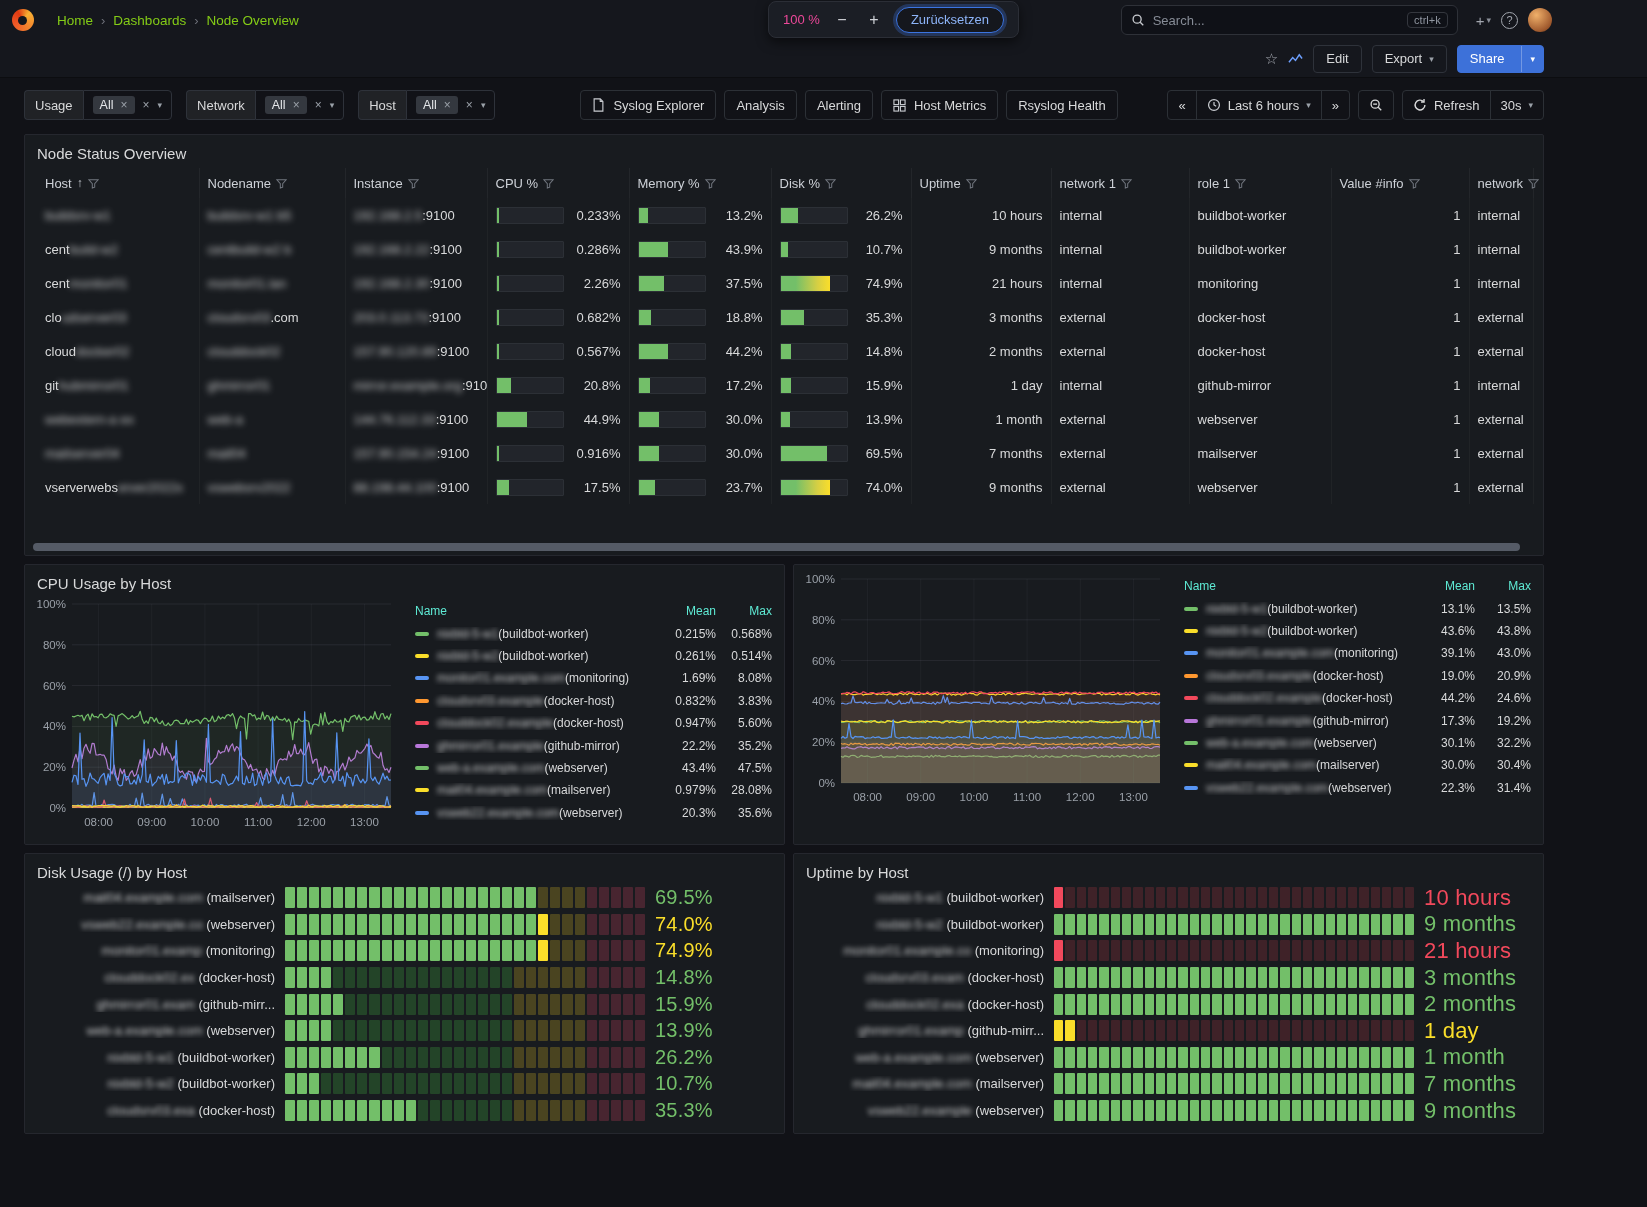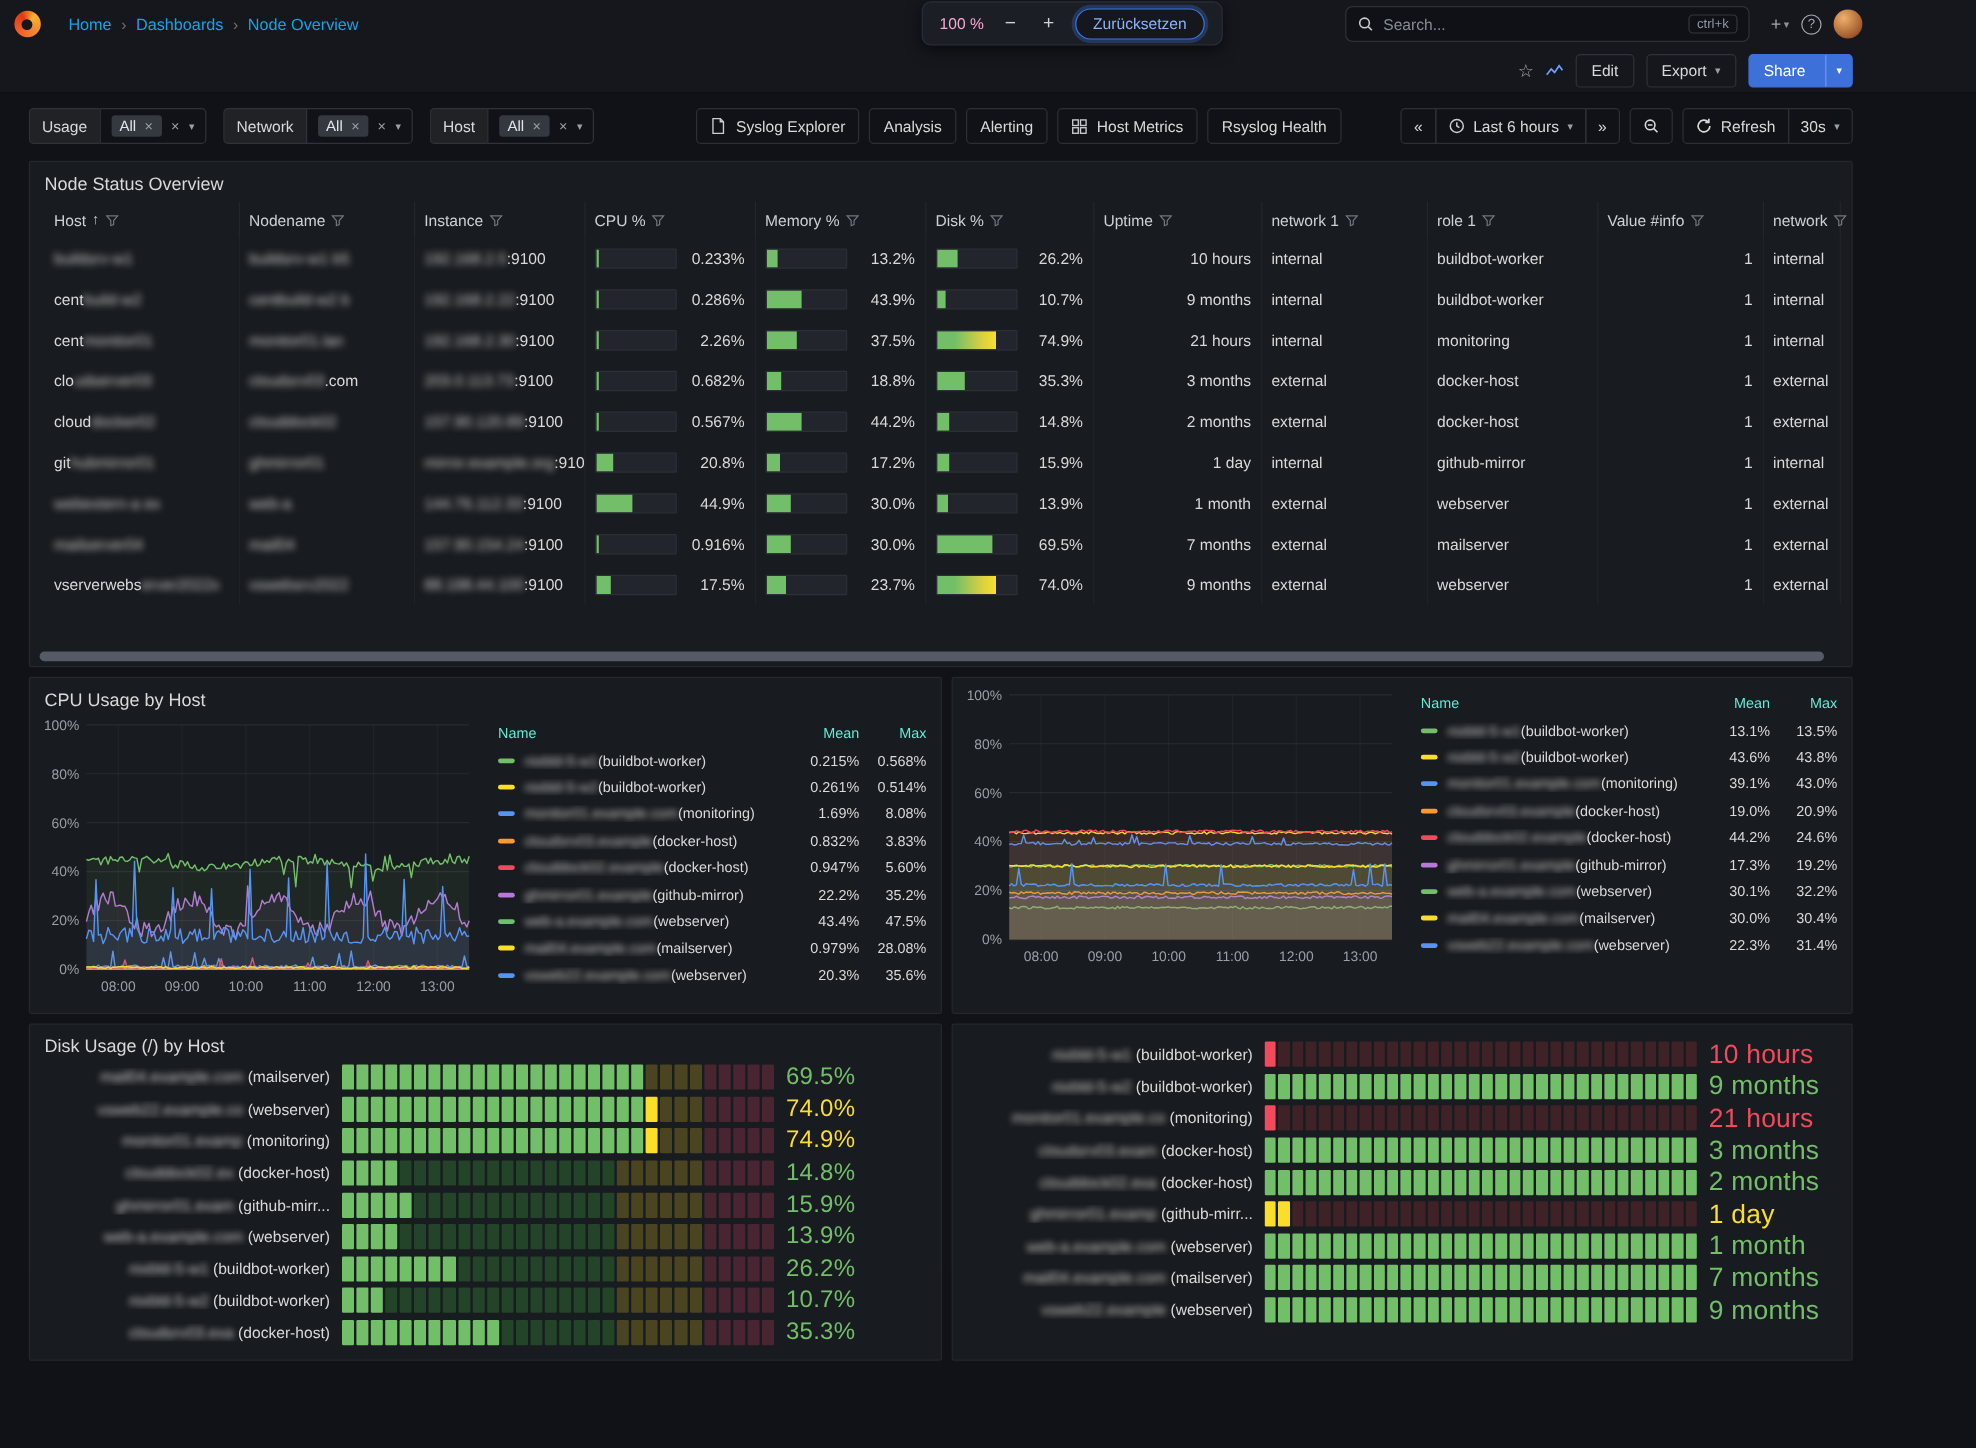--- a/index.html
+++ b/index.html
@@ -3,24 +3,24 @@
 <meta charset="utf-8">
 <style>
   *{box-sizing:border-box;margin:0;padding:0}
   html,body{background:#111217;color:#d8d9da;font-family:"Liberation Sans",sans-serif;font-size:13px}
   .viewport{width:1647px;height:1207px;position:relative;overflow:hidden;background:#111217}
   
   .nav{display:flex;align-items:center;height:40px;background:#15171d;padding:0 95px 0 12px;position:relative;gap:10px}
   .logo{width:22px;height:22px;border-radius:50%;background:conic-gradient(from 40deg,#f8b133,#f05a28 55%,#e03a12 80%,#f8b133);position:relative;display:inline-block;cursor:pointer}
   .logo::after{content:'';position:absolute;left:6px;top:7px;width:9px;height:9px;border-radius:50%;background:#15171d}
   .crumbs{display:flex;align-items:center;gap:2px;margin-left:8px}
-  .crumb{color:#0ea5e9;font-size:13.5px;padding:0 5px;cursor:pointer;white-space:nowrap}
+  .crumb{color:#84cc16;font-size:13.5px;padding:0 5px;cursor:pointer;white-space:nowrap}
   .crumb-sep{color:#6e7179;padding:0 1px}
   .zoom-popup{position:absolute;left:768px;top:1px;height:37px;display:flex;align-items:center;gap:12px;background:#1b1e25;border:1px solid #2b2e36;border-radius:8px;padding:0 14px;box-shadow:0 4px 12px rgba(0,0,0,.55);z-index:6}
-  .zlevel{color:#f9a8d4;font-size:13px}
+  .zlevel{color:#ec4899;font-size:13px}
   .zbtn{background:none;border:none;color:#cfd2d7;font-size:16px;width:20px;cursor:pointer;font-family:inherit}
   .zreset{background:#15171d;border:1px solid #3b74e0;box-shadow:0 0 0 3px rgba(61,113,217,.30);color:#8db4f8;border-radius:15px;height:26px;padding:0 14px;font-size:13px;cursor:pointer;font-family:inherit}
   .search{margin-left:auto;margin-right:8px;width:337px;height:30px;background:#0f1117;border:1px solid #2e3138;border-radius:6px;display:flex;align-items:center;padding:0 9px;gap:8px;color:#868c96;cursor:text}
   .search .ph{font-size:13px}
   .kbd{margin-left:auto;border:1px solid #34373e;border-radius:4px;padding:1px 6px;font-size:11px;color:#9096a0}
   .navicons{display:flex;align-items:center;gap:10px}
   .icbtn{background:none;border:none;color:#a3a7af;font-size:15px;display:inline-flex;align-items:center;gap:2px;cursor:pointer;font-family:inherit}
   .icbtn .mini{font-size:9px;color:#8a8f98}
   .qm{width:17px;height:17px;border:1.4px solid #a3a7af;border-radius:50%;font-size:11px;display:inline-flex;align-items:center;justify-content:center}
   .avatar{width:24px;height:24px;border-radius:50%;background:radial-gradient(circle at 35% 30%,#f0b06a,#a05a2e 70%,#5d3015);display:inline-block;cursor:pointer}
@@ -1285,20 +1285,21 @@
                 <span class="gcell" style="background: rgb(72, 37, 48);"></span>
                 <span class="gcell" style="background: rgb(72, 37, 48);"></span>
                 <span class="gcell" style="background: rgb(72, 37, 48);"></span>
                 <span class="gcell" style="background: rgb(72, 37, 48);"></span>
               </span>
               <span class="gval" style="color: rgb(115, 191, 105);">35.3%</span>
             </div>
           </div>
       </section>
       <section class="panel p-right uptime">
+        <h2 class="ptitle">Uptime by Host</h2>
         <div class="gauges" id="uptime-gauges">
             <div class="grow">
               <span class="glabel"><span class="rx2">nixbld-5-w1</span><span> (buildbot-worker)</span></span>
               <span class="gbar">
                 <span class="gcell" style="background: rgb(242, 73, 92);"></span>
                 <span class="gcell" style="background: rgb(63, 34, 40);"></span>
                 <span class="gcell" style="background: rgb(63, 34, 40);"></span>
                 <span class="gcell" style="background: rgb(63, 34, 40);"></span>
                 <span class="gcell" style="background: rgb(63, 34, 40);"></span>
                 <span class="gcell" style="background: rgb(63, 34, 40);"></span>

